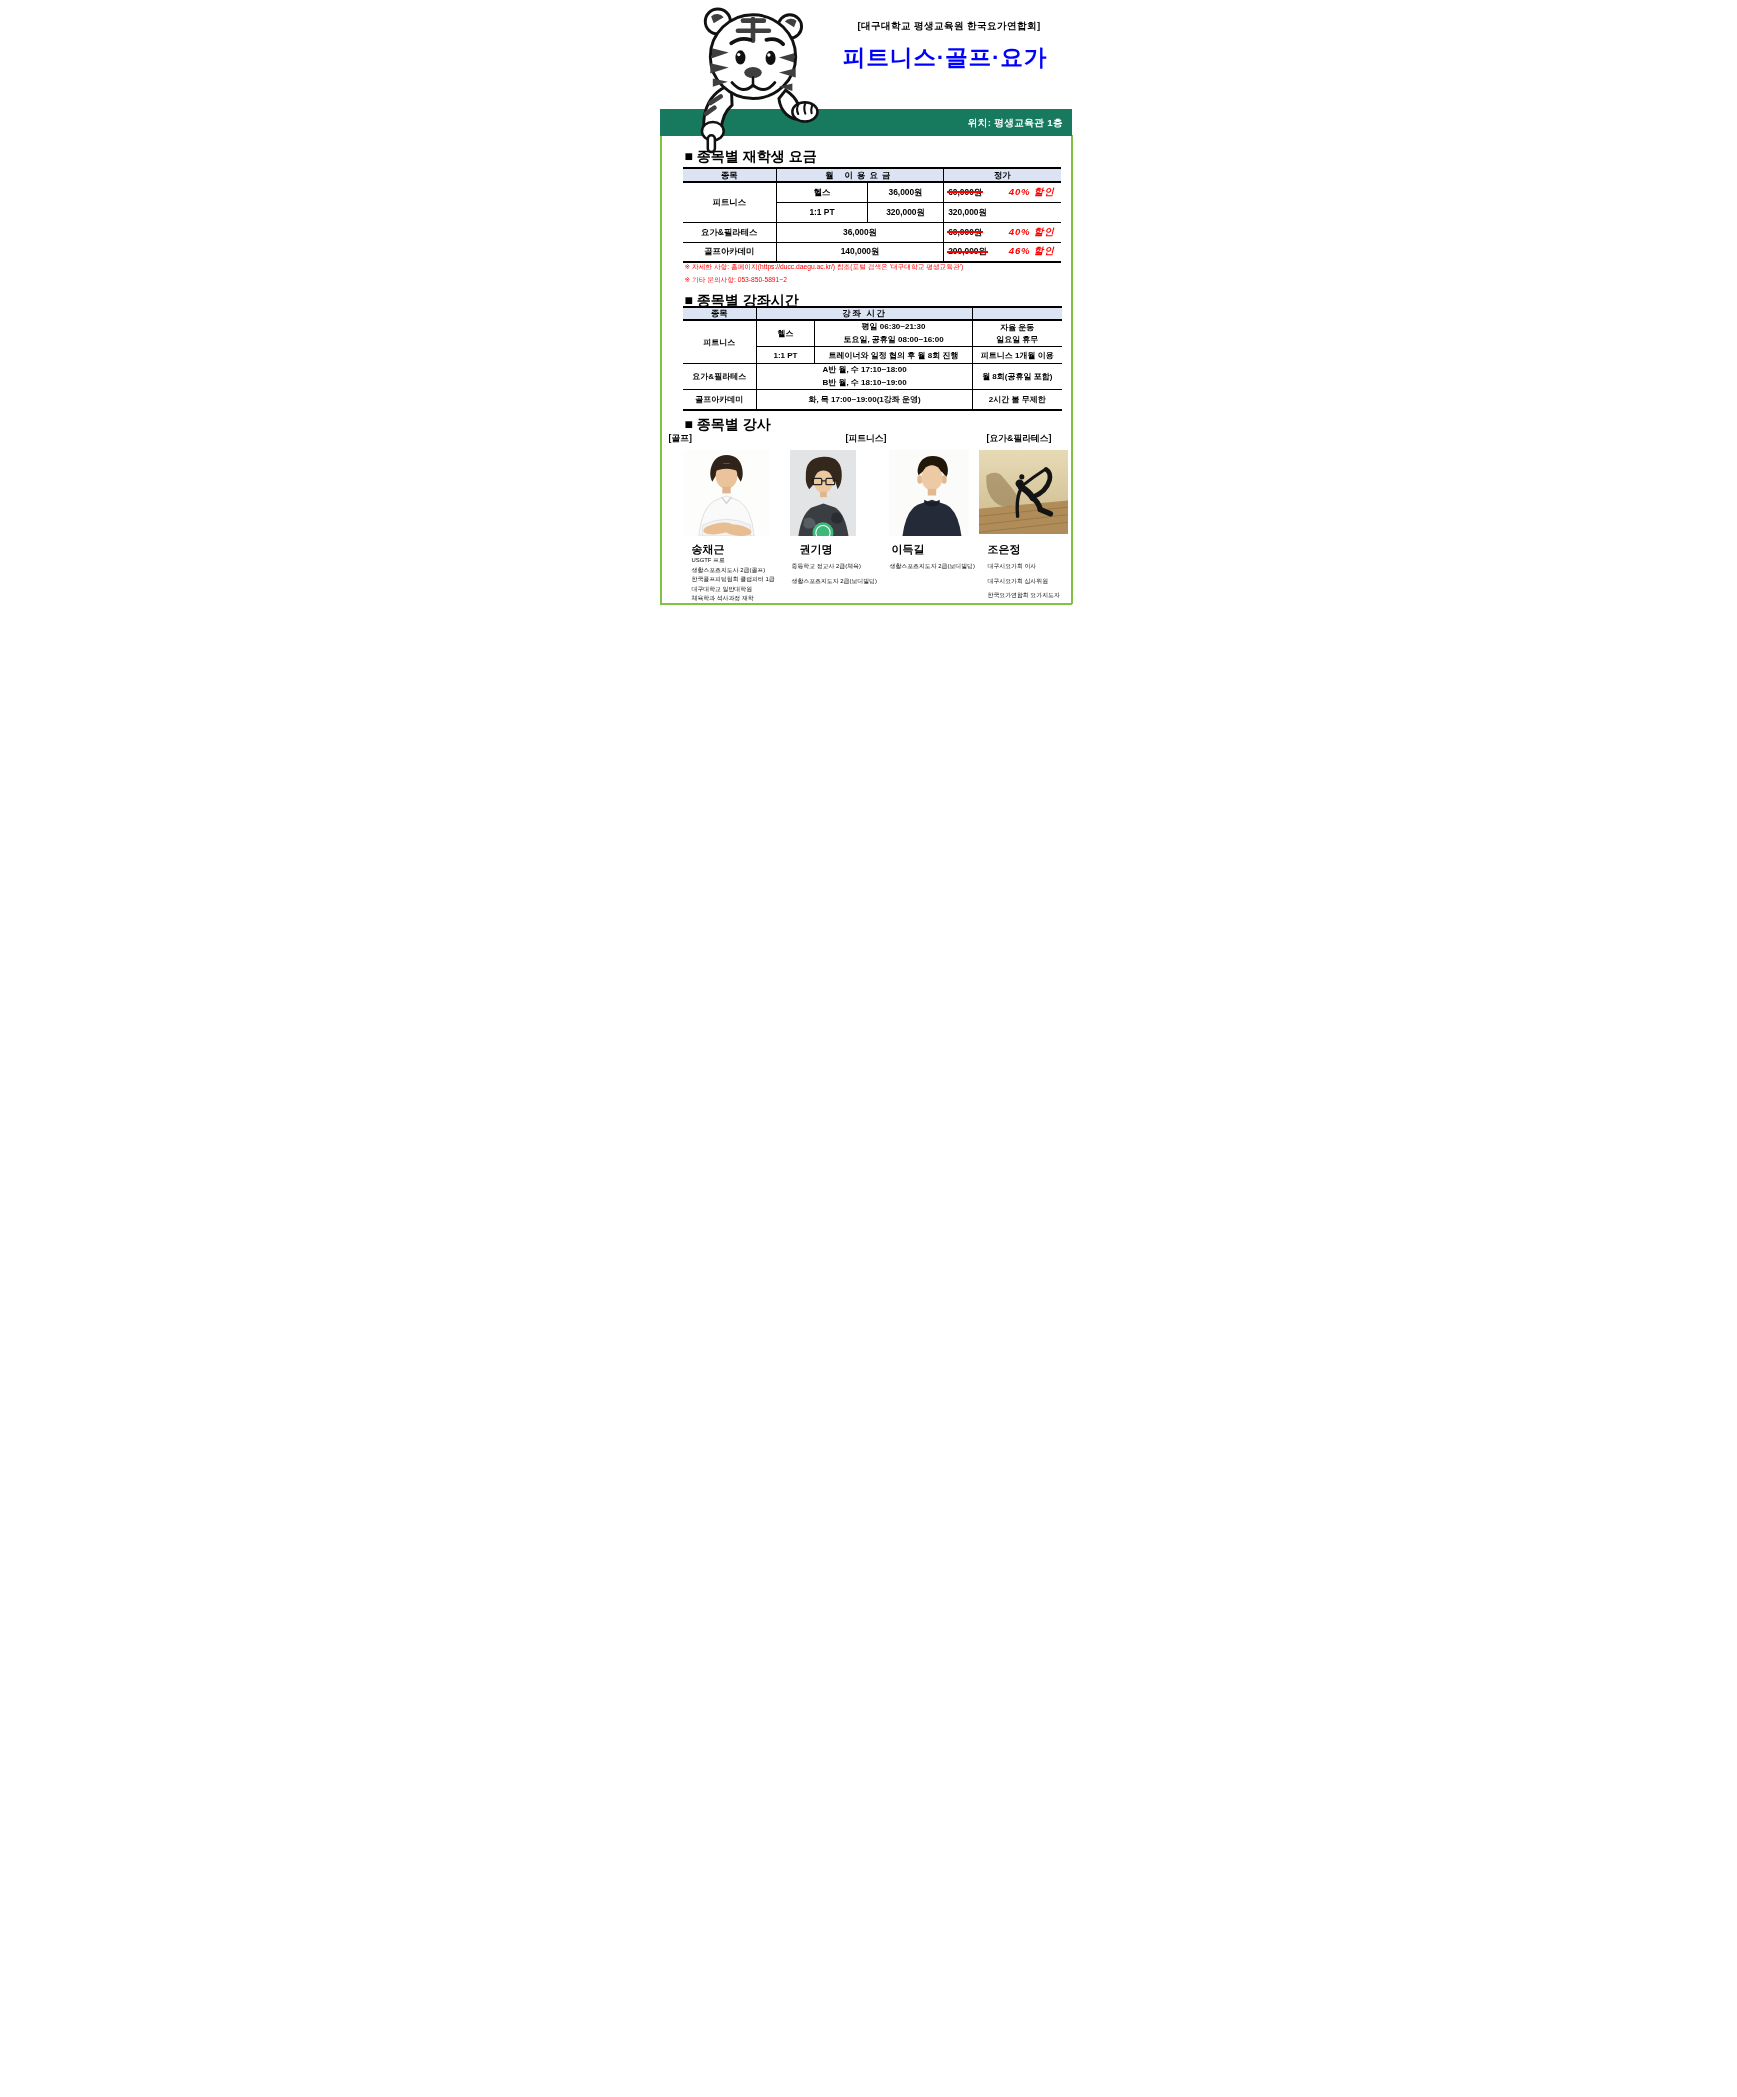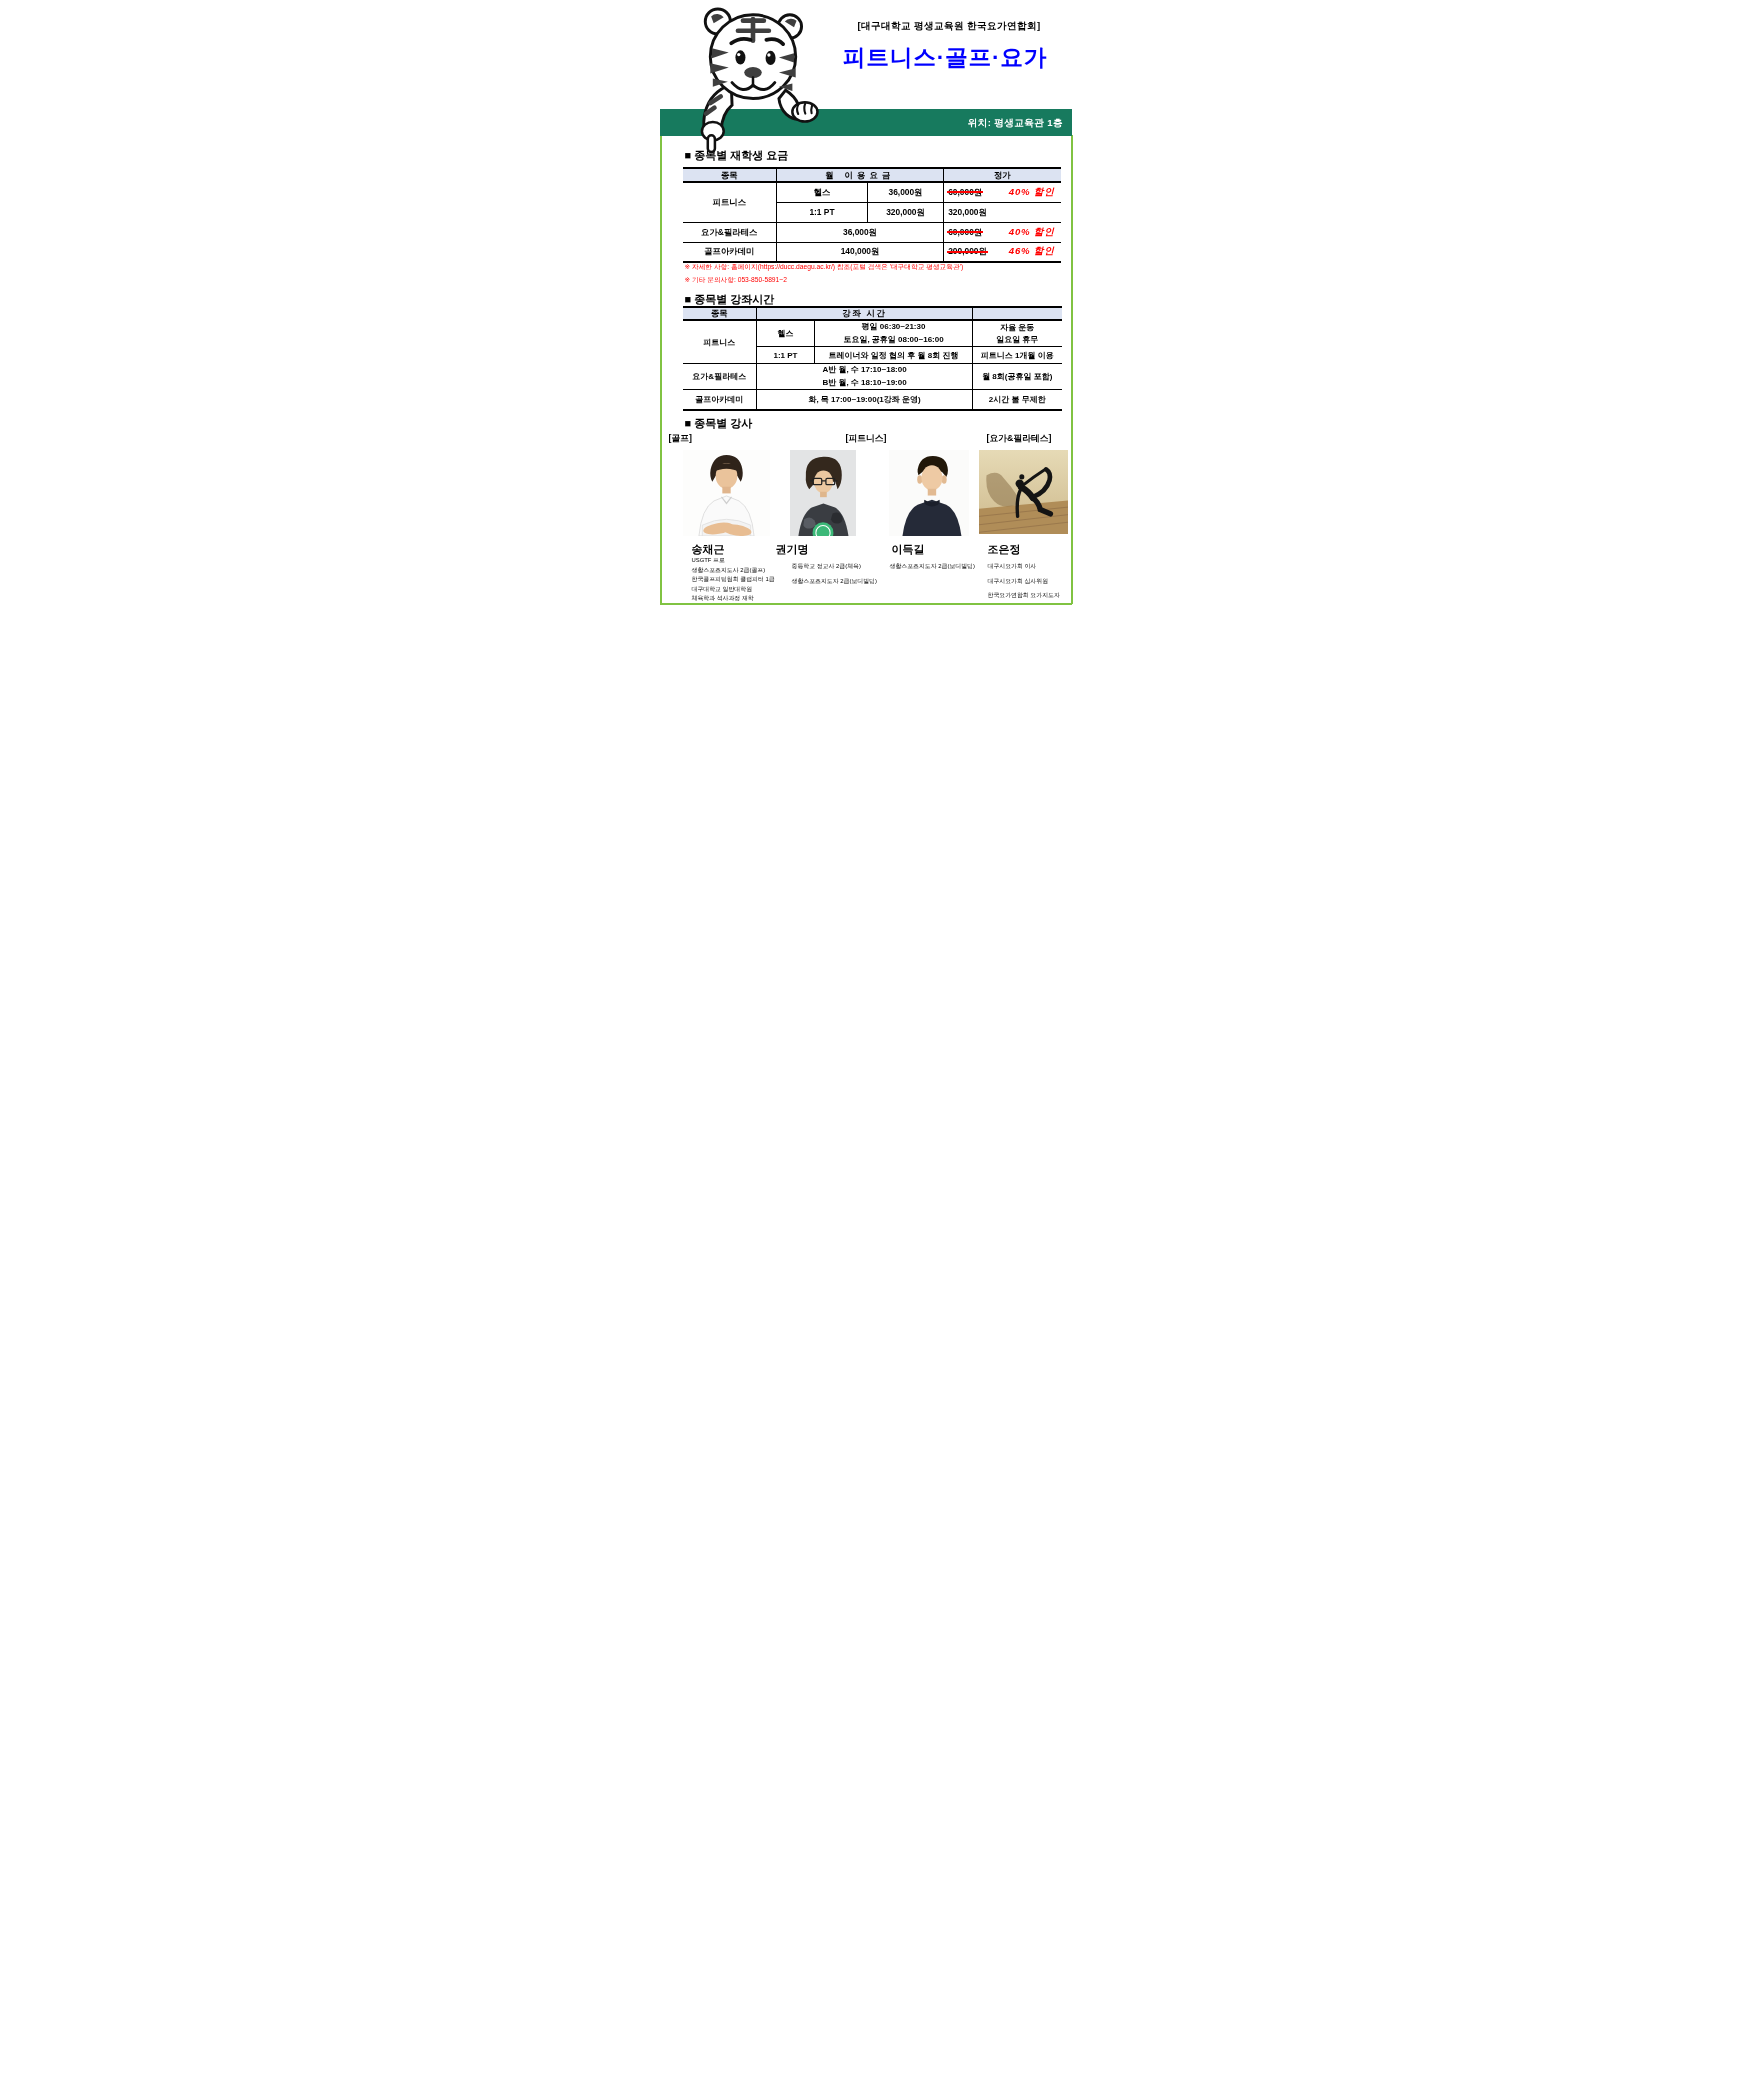--- a/index.html
+++ b/index.html
@@ -16,21 +16,21 @@
   .banner { position:absolute; left:8.8px; top:109px; width:412px; height:27px; background:#177a5e; z-index:1; }
   .banner-text { position:absolute; right:9.2px; top:0; height:35px; line-height:27px;
                  color:#fff; font-size:9.6px; font-weight:700; letter-spacing:0.4px; }
   .frame-left   { position:absolute; left:8.8px;  top:135px; width:2.1px; height:469px; background:#80c342; }
   .frame-right  { position:absolute; left:419px; top:135px; width:2.1px; height:469px; background:#80c342; }
   .frame-bottom { position:absolute; left:8.8px;  top:603px; width:412px; height:2.1px; background:#80c342; }
 
   .mascot { position:absolute; left:29px; top:1.7px; width:144px; height:152px; z-index:2; }
 
   
-  .sec-heading { position:absolute; left:33px; font-size:11px; font-weight:800; color:#000; }
+  .sec-heading { position:absolute; left:33px; font-size:14px; font-weight:800; color:#000; }
 
   
   .tbl { position:absolute; left:31px; width:378px; border-collapse:collapse; table-layout:fixed;
          border-top:2.1px solid #000; border-bottom:2.1px solid #000; }
   .tbl th, .tbl td { padding:0; text-align:center; vertical-align:middle; color:#000; font-weight:700; }
   .tbl thead th { background:#dce3f2; border-bottom:2.5px double #000; font-size:8.4px; }
   .vl { border-left:0.8px solid #000; }
   tr.sep-thin  > td { border-bottom:0.8px solid #000; }
   tr.sep-thick > td { border-bottom:1.7px solid #000; }
   .tbl td { font-size:8.4px; }
@@ -307,21 +307,21 @@
       <circle cx="102" cy="64" r="6" fill="#141414"></circle>
       <path d="M100 88 Q118 98 128 114" stroke="#141414" stroke-width="15" stroke-linecap="round" fill="none"></path>
       <path d="M100 92 Q88 114 92 158" stroke="#141414" stroke-width="8" stroke-linecap="round" fill="none"></path>
       <path d="M128 114 Q142 124 146 142 L170 152" stroke="#141414" stroke-width="13" stroke-linecap="round" fill="none"></path>
       <path d="M128 112 Q160 100 168 72 Q172 54 160 46" stroke="#141414" stroke-width="11" stroke-linecap="round" fill="none"></path>
       <path d="M102 86 Q130 64 158 46" stroke="#141414" stroke-width="7" stroke-linecap="round" fill="none"></path>
     </svg>
   </div>
 
   <div class="iname" style="left:40px;">송채근</div>
-  <div class="iname" style="left:124px;">권기명</div>
+  <div class="iname" style="left:148px;">권기명</div>
   <div class="iname" style="left:240px;">이득길</div>
   <div class="iname" style="left:336px;">조은정</div>
 
   <div class="cred" style="left:40px; top:556px; line-height:9.6px;">
     <div>USGTF 프로</div>
     <div>생활스포츠지도사 2급(골프)</div>
     <div>한국골프피팅협회 클럽피터 1급</div>
     <div>대구대학교 일반대학원</div>
     <div>체육학과 석사과정 재학</div>
   </div>

